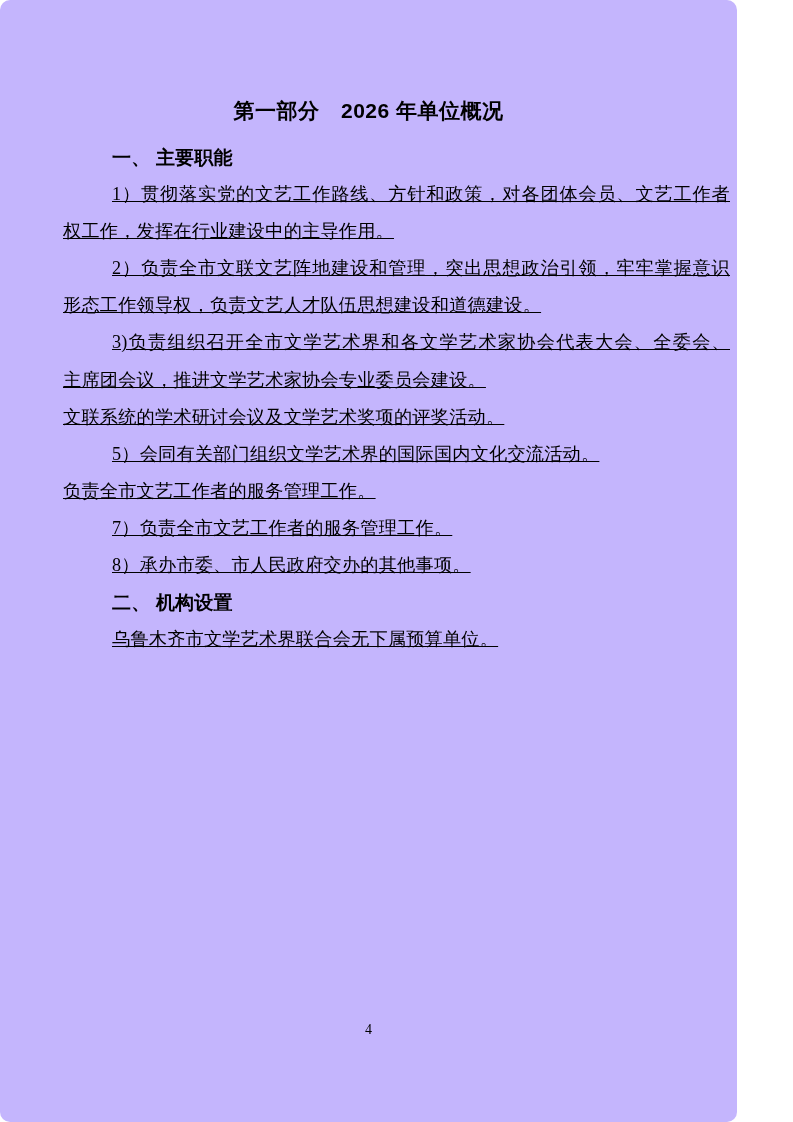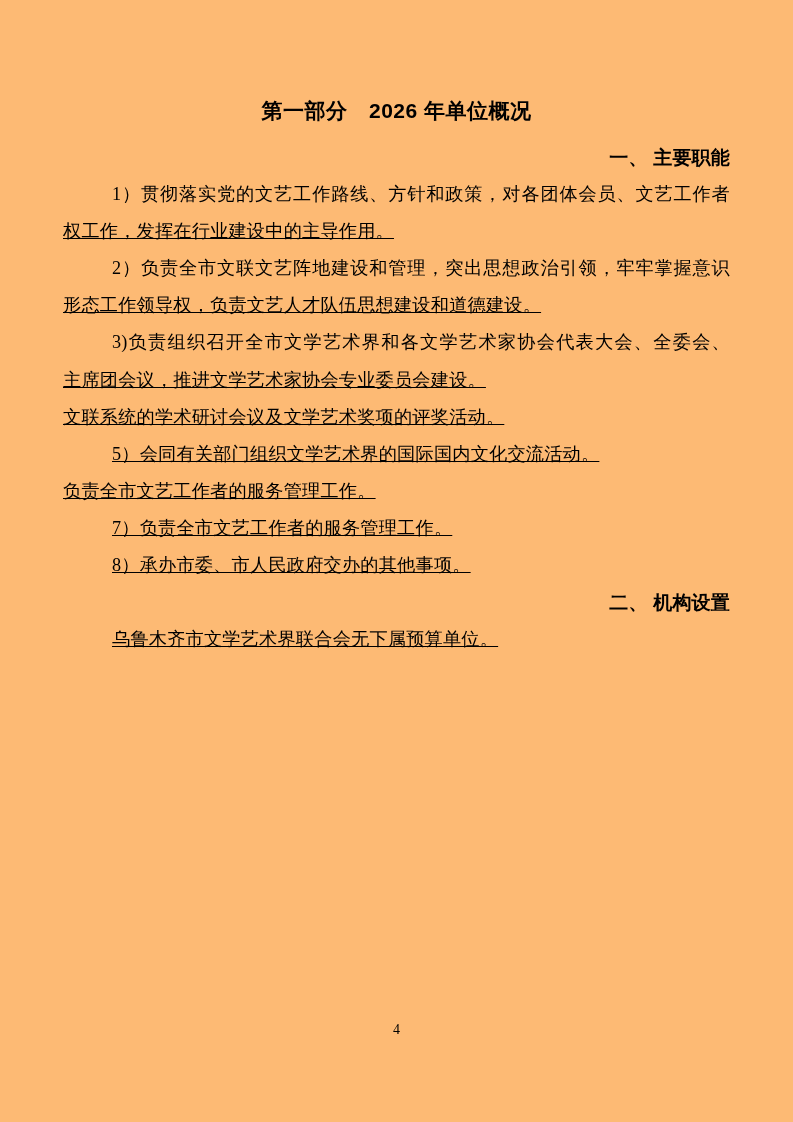--- a/index.html
+++ b/index.html
@@ -1,23 +1,24 @@
 <!DOCTYPE html>
 <html><head>
 <meta charset="utf-8">
 <style>
   html, body { margin: 0; padding: 0; background: #ffffff; }
   .page {
     position: relative;
-    width: 793px;
+    width: 737px;
     height: 1122px;
-    background: #fdba74;
+    background: #c4b5fd;
     color: #000000;
     overflow: hidden;
     font-family: "Liberation Serif", "DejaVu Serif", serif;
+    border-radius: 10px;
   }
   .doc-title {
     position: absolute;
     top: 96px;
     left: 0;
     width: 100%;
     text-align: center;
     font-family: "Liberation Sans", "DejaVu Sans", sans-serif;
     font-weight: 700;
     font-size: 21px;
@@ -37,26 +38,26 @@
     font-size: 18.2px;
     letter-spacing: 0.2px;
   }
   .line.first { padding-left: 49px; }
   .line.h {
     padding-left: 49px;
     font-family: "Liberation Sans", "DejaVu Sans", sans-serif;
     font-weight: 700;
     font-size: 19px;
     white-space: nowrap;
-    text-align: right;
   }
   .line.fill {
     text-align: justify;
     text-align-last: justify;
     text-justify: inter-character;
+    text-decoration: underline;
   }
   .line.plain { white-space: nowrap; text-decoration: underline; }
   .page-number {
     position: absolute;
     top: 1021px;
     left: 0;
     width: 100%;
     text-align: center;
     font-size: 14px;
     line-height: 18px;

